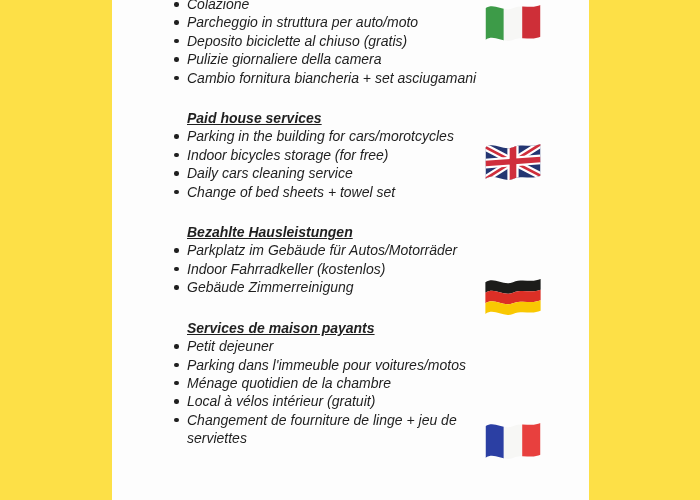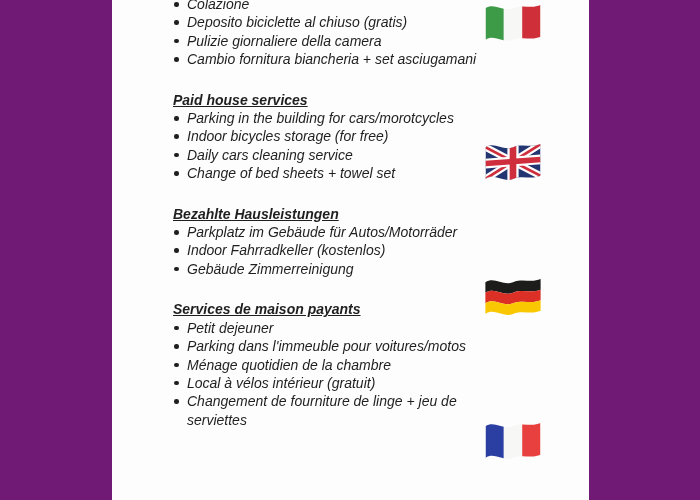--- a/index.html
+++ b/index.html
@@ -1,20 +1,20 @@
 <!DOCTYPE html>
 <html><head>
 <meta charset="utf-8">
 <style>
   html, body { margin: 0; padding: 0; background: #000; }
   .stage {
     position: relative;
     width: 700px;
     height: 500px;
-    background: #701a75;
+    background: #fde047;
     overflow: hidden;
     font-family: "Liberation Sans", sans-serif;
   }
   .sheet {
     position: absolute;
     left: 112px;
     top: 0;
     width: 477px;
     height: 500px;
     background: #fdfdfd;
@@ -26,21 +26,21 @@
     width: 315px;
     color: #1f1f1f;
     font-style: italic;
     font-size: 14px;
     line-height: 18.4px;
   }
   .section + .section { margin-top: 22px; }
   .header {
     font-weight: bold;
     text-decoration: underline;
-    margin-left: 0;
+    margin-left: 14px;
     white-space: nowrap;
   }
   .item { position: relative; padding-left: 14px; }
   .dot {
     position: absolute;
     left: 1px;
     top: 7px;
     width: 4.5px;
     height: 4.5px;
     border-radius: 50%;
@@ -61,20 +61,21 @@
 </head>
 <body>
 
 <div class="stage">
   <div class="sheet">
 
     <div class="content">
 
       <div class="section">
         <div class="item"><span class="dot"></span><span>Colazione</span></div>
+        <div class="item"><span class="dot"></span><span>Parcheggio in struttura per auto/moto</span></div>
         <div class="item"><span class="dot"></span><span>Deposito biciclette al chiuso (gratis)</span></div>
         <div class="item"><span class="dot"></span><span>Pulizie giornaliere della camera</span></div>
         <div class="item"><span class="dot"></span><span>Cambio fornitura biancheria + set asciugamani</span></div>
       </div>
 
       <div class="section">
         <div class="header">Paid house services</div>
         <div class="item"><span class="dot"></span><span>Parking in the building for cars/morotcycles</span></div>
         <div class="item"><span class="dot"></span><span>Indoor bicycles storage (for free)</span></div>
         <div class="item"><span class="dot"></span><span>Daily cars cleaning service</span></div>

